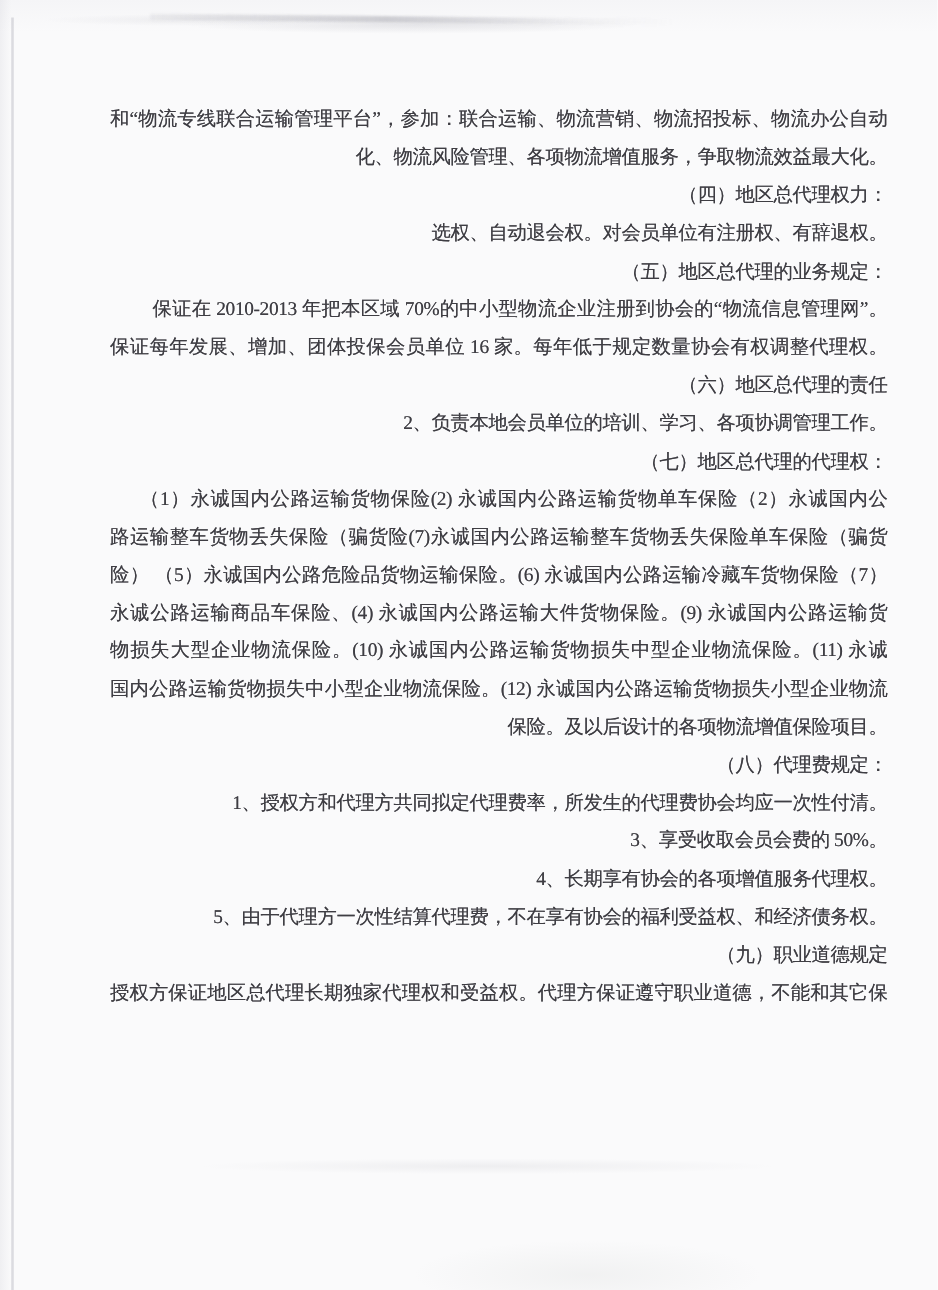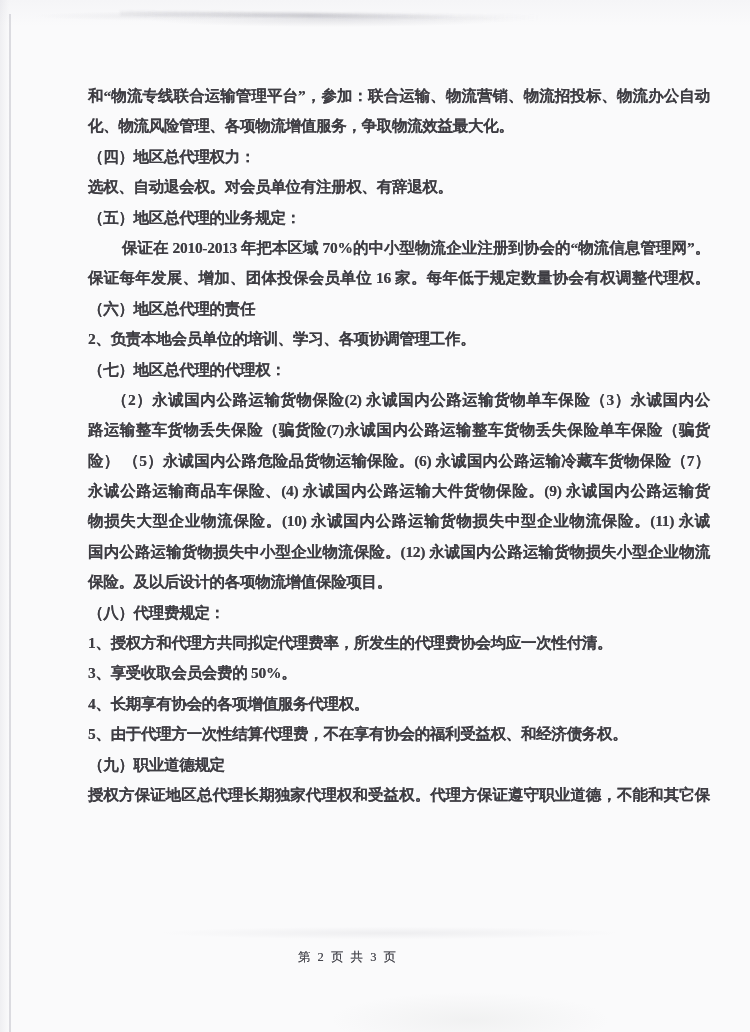--- a/index.html
+++ b/index.html
@@ -56,26 +56,25 @@
   .content {
     position: absolute;
     left: 88px;
     top: 81px;
     width: 622px;
     font-size: 15.5px;
     line-height: 30.4px;
     letter-spacing: -0.3px;
     color: #3e3d43;
     text-shadow: 0 0 0.5px rgba(62,61,67,0.75);
-    font-weight: bold;
   }
   .line {
     height: 30.4px;
     white-space: normal;
-    text-align: left;
+    text-align: right;
   }
   .line.j {
     text-align: justify;
     text-align-last: justify;
   }
   .line.ind1 { padding-left: 34px; }
   .line.ind2 { padding-left: 24px; }
   .footer {
     position: absolute;
     top: 949px;
@@ -100,30 +99,29 @@
       <div class="line j">和“物流专线联合运输管理平台”，参加：联合运输、物流营销、物流招投标、物流办公自动</div>
       <div class="line">化、物流风险管理、各项物流增值服务，争取物流效益最大化。</div>
       <div class="line">（四）地区总代理权力：</div>
       <div class="line">选权、自动退会权。对会员单位有注册权、有辞退权。</div>
       <div class="line">（五）地区总代理的业务规定：</div>
       <div class="line j ind1">保证在 2010-2013 年把本区域 70%的中小型物流企业注册到协会的“物流信息管理网”。</div>
       <div class="line j">保证每年发展、增加、团体投保会员单位 16 家。每年低于规定数量协会有权调整代理权。</div>
       <div class="line">（六）地区总代理的责任</div>
       <div class="line">2、负责本地会员单位的培训、学习、各项协调管理工作。</div>
       <div class="line">（七）地区总代理的代理权：</div>
-      <div class="line j ind2">（2）永诚国内公路运输货物保险(2) 永诚国内公路运输货物单车保险（3）永诚国内公</div>
+      <div class="line j ind2">（1）永诚国内公路运输货物保险(2) 永诚国内公路运输货物单车保险（2）永诚国内公</div>
       <div class="line j">路运输整车货物丢失保险（骗货险(7)永诚国内公路运输整车货物丢失保险单车保险（骗货</div>
       <div class="line j">险） （5）永诚国内公路危险品货物运输保险。(6) 永诚国内公路运输冷藏车货物保险（7）</div>
       <div class="line j">永诚公路运输商品车保险、(4) 永诚国内公路运输大件货物保险。(9) 永诚国内公路运输货</div>
       <div class="line j">物损失大型企业物流保险。(10) 永诚国内公路运输货物损失中型企业物流保险。(11) 永诚</div>
       <div class="line j">国内公路运输货物损失中小型企业物流保险。(12) 永诚国内公路运输货物损失小型企业物流</div>
       <div class="line">保险。及以后设计的各项物流增值保险项目。</div>
       <div class="line">（八）代理费规定：</div>
       <div class="line">1、授权方和代理方共同拟定代理费率，所发生的代理费协会均应一次性付清。</div>
       <div class="line">3、享受收取会员会费的 50%。</div>
       <div class="line">4、长期享有协会的各项增值服务代理权。</div>
       <div class="line">5、由于代理方一次性结算代理费，不在享有协会的福利受益权、和经济债务权。</div>
       <div class="line">（九）职业道德规定</div>
       <div class="line j">授权方保证地区总代理长期独家代理权和受益权。代理方保证遵守职业道德，不能和其它保</div>
     </div>
 
-  <div class="footer">第 2 页 共 3 页</div>
 </div>
 
 </body></html>

